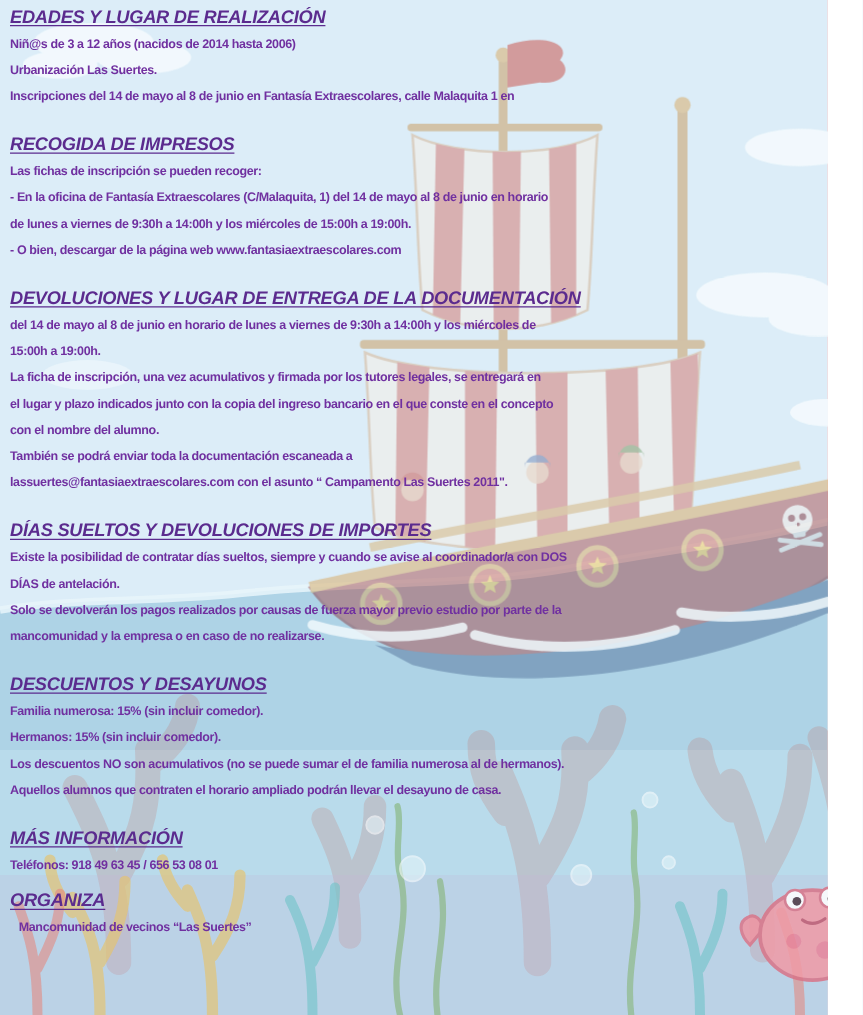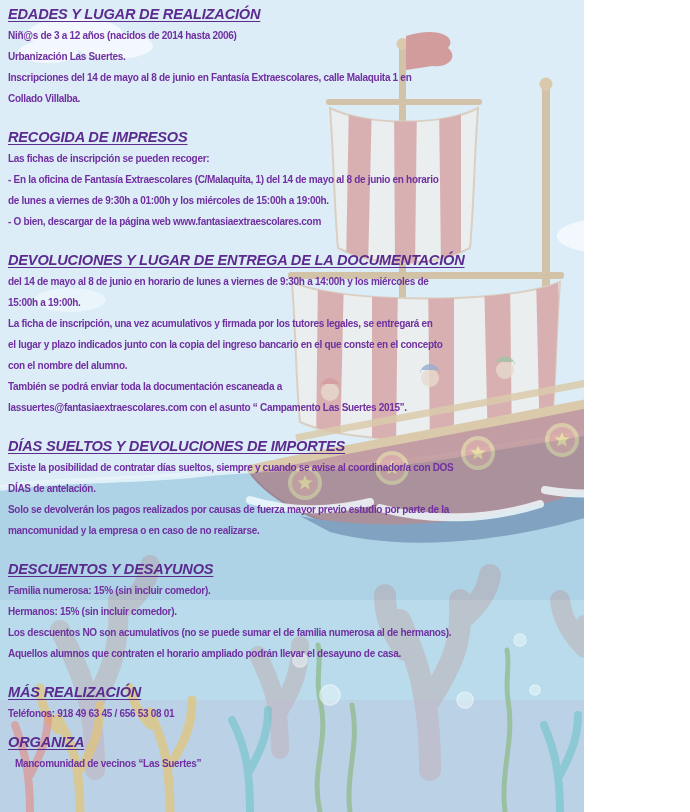--- a/index.html
+++ b/index.html
@@ -1,17 +1,17 @@
 <!DOCTYPE html>
 <html><head>
 <meta charset="utf-8">
 <style>
   html,body{margin:0;padding:0;background:#ffffff;}
   .page{
-    position:relative;width:584px;height:812px;overflow:hidden;
+    position:relative;width:662px;height:812px;overflow:hidden;
     background:#fca5a5;
     font-family:"Liberation Sans",sans-serif;
   }
   .bg{position:absolute;inset:0;z-index:0;}
   .content{position:relative;z-index:2;padding:4px 0 0 8px;}
   .section{margin:0 0 18px 0;}
   .section.tight{margin-bottom:8px;}
   .section.last{margin-bottom:0;}
   .heading{
     font-style:italic;font-weight:700;font-size:14.6px;line-height:21px;
@@ -197,60 +197,59 @@
   </svg>
   </div>
 
   <div class="content">
 
     <div class="section">
       <div class="heading">EDADES Y LUGAR DE REALIZACIÓN</div>
       <div class="line">Niñ@s de 3 a 12 años (nacidos de 2014 hasta 2006)</div>
       <div class="line">Urbanización Las Suertes.</div>
       <div class="line">Inscripciones del 14 de mayo al 8 de junio en Fantasía Extraescolares, calle Malaquita 1 en</div>
-      <div class="line">Collado Villalba.</div>
     </div>
 
     <div class="section">
       <div class="heading">RECOGIDA DE IMPRESOS</div>
       <div class="line">Las fichas de inscripción se pueden recoger:</div>
       <div class="line">- En la oficina de Fantasía Extraescolares (C/Malaquita, 1) del 14 de mayo al 8 de junio en horario</div>
-      <div class="line">de lunes a viernes de 9:30h a 01:00h y los miércoles de 15:00h a 19:00h.</div>
+      <div class="line">de lunes a viernes de 9:30h a 14:00h y los miércoles de 15:00h a 19:00h.</div>
       <div class="line">- O bien, descargar de la página web www.fantasiaextraescolares.com</div>
     </div>
 
     <div class="section">
       <div class="heading">DEVOLUCIONES Y LUGAR DE ENTREGA DE LA DOCUMENTACIÓN</div>
       <div class="line">del 14 de mayo al 8 de junio en horario de lunes a viernes de 9:30h a 14:00h y los miércoles de</div>
       <div class="line">15:00h a 19:00h.</div>
       <div class="line">La ficha de inscripción, una vez acumulativos y firmada por los tutores legales, se entregará en</div>
       <div class="line">el lugar y plazo indicados junto con la copia del ingreso bancario en el que conste en el concepto</div>
       <div class="line">con el nombre del alumno.</div>
       <div class="line">También se podrá enviar toda la documentación escaneada a</div>
-      <div class="line">lassuertes@fantasiaextraescolares.com con el asunto “ Campamento Las Suertes 2015".</div>
+      <div class="line">lassuertes@fantasiaextraescolares.com con el asunto “ Campamento Las Suertes 2011".</div>
     </div>
 
     <div class="section">
       <div class="heading">DÍAS SUELTOS Y DEVOLUCIONES DE IMPORTES</div>
       <div class="line">Existe la posibilidad de contratar días sueltos, siempre y cuando se avise al coordinador/a con DOS</div>
       <div class="line">DÍAS de antelación.</div>
       <div class="line">Solo se devolverán los pagos realizados por causas de fuerza mayor previo estudio por parte de la</div>
       <div class="line">mancomunidad y la empresa o en caso de no realizarse.</div>
     </div>
 
     <div class="section">
       <div class="heading">DESCUENTOS Y DESAYUNOS</div>
       <div class="line">Familia numerosa: 15% (sin incluir comedor).</div>
       <div class="line">Hermanos: 15% (sin incluir comedor).</div>
       <div class="line">Los descuentos NO son acumulativos (no se puede sumar el de familia numerosa al de hermanos).</div>
       <div class="line">Aquellos alumnos que contraten el horario ampliado podrán llevar el desayuno de casa.</div>
     </div>
 
     <div class="section tight">
-      <div class="heading">MÁS REALIZACIÓN</div>
+      <div class="heading">MÁS INFORMACIÓN</div>
       <div class="line">Teléfonos: 918 49 63 45 / 656 53 08 01</div>
     </div>
 
     <div class="section last">
       <div class="heading">ORGANIZA</div>
       <div class="line indent">Mancomunidad de vecinos “Las Suertes”</div>
     </div>
 
   </div>
 </div>

